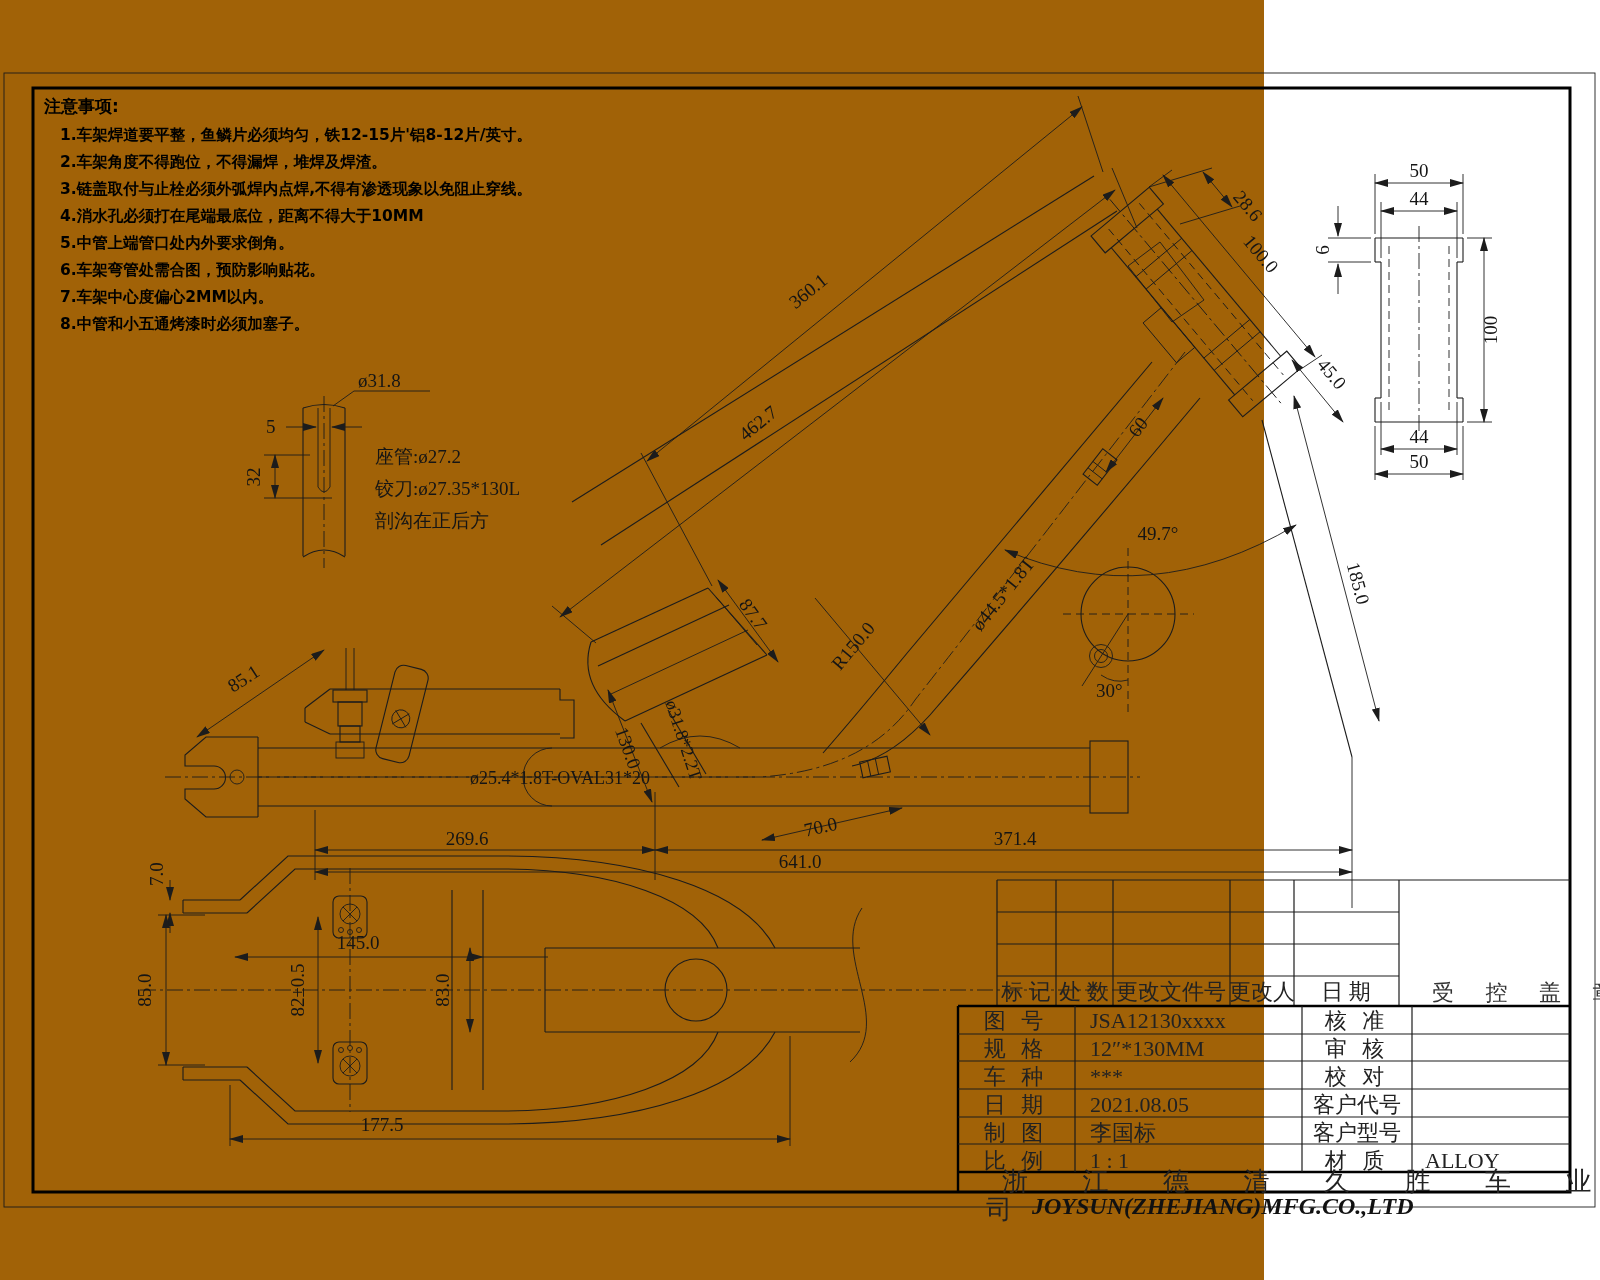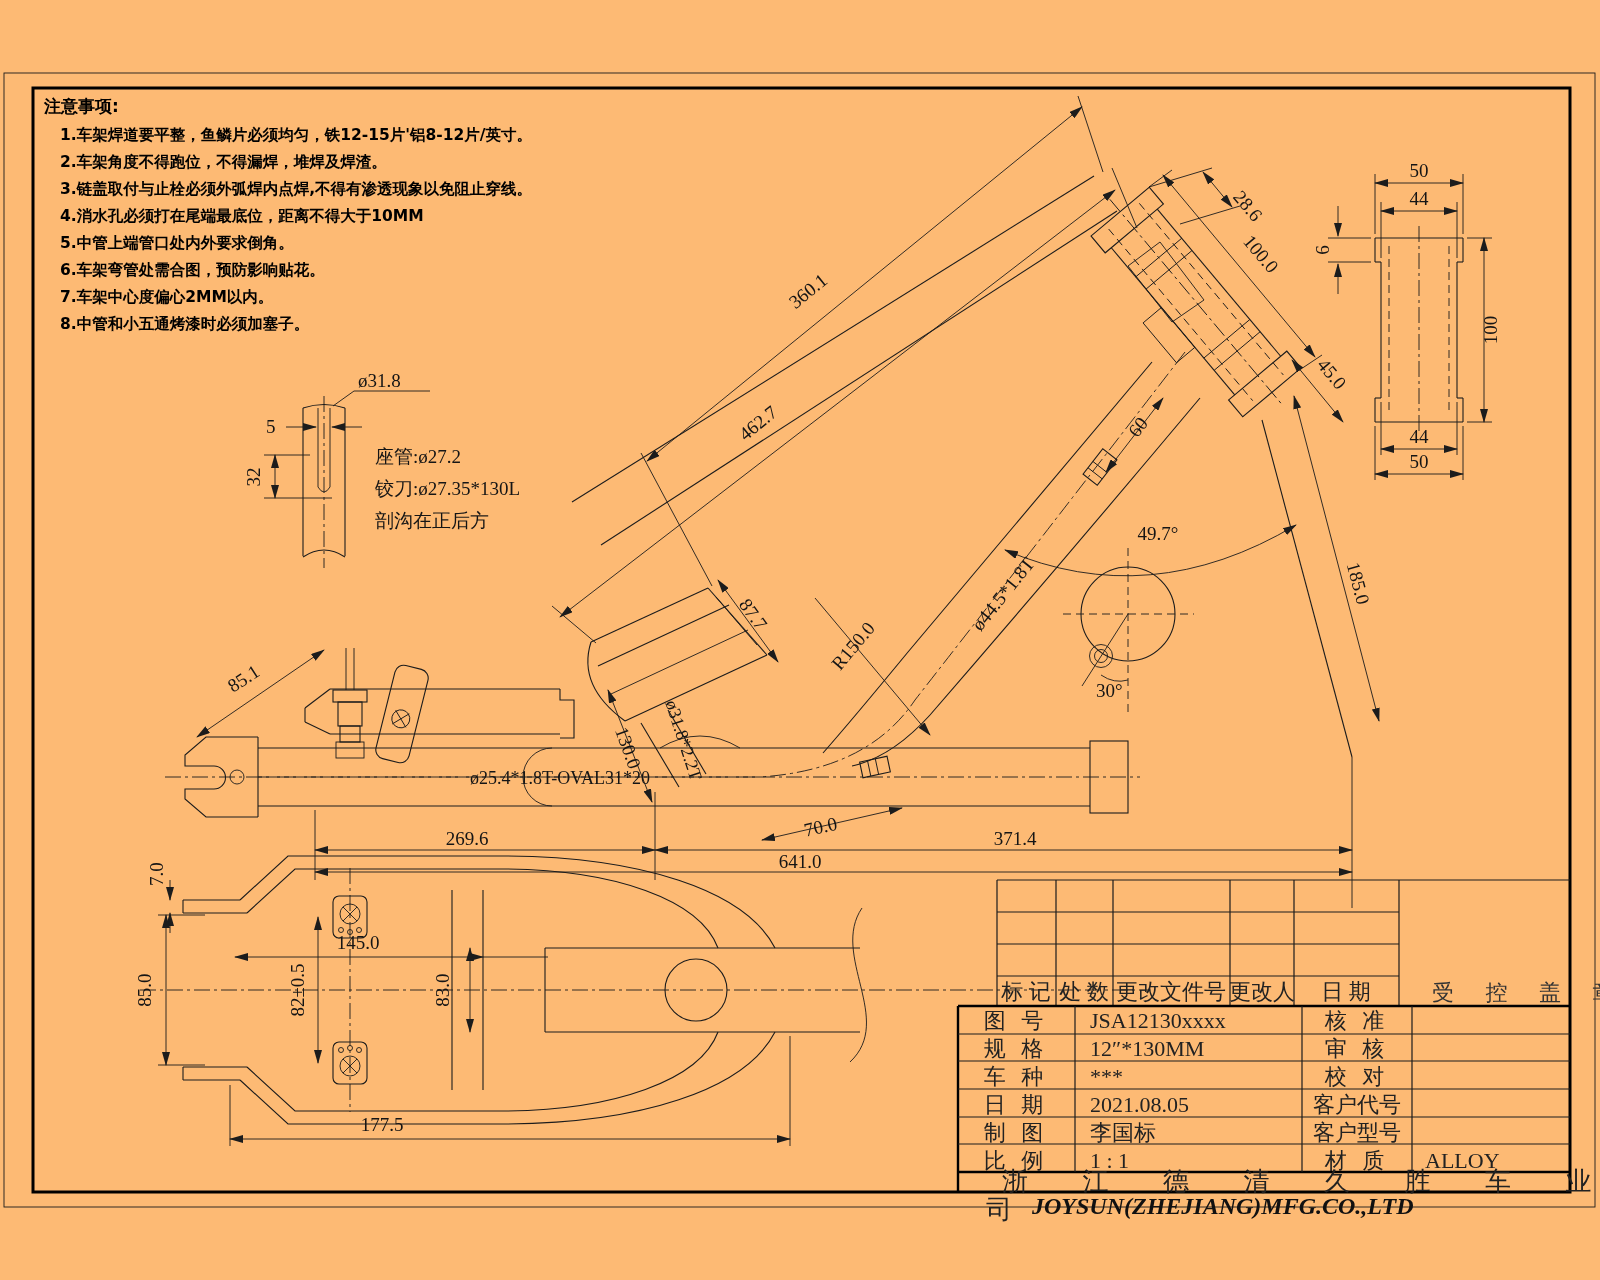--- a/index.html
+++ b/index.html
@@ -1,16 +1,16 @@
 <!DOCTYPE html>
 <html><head>
 <meta charset="utf-8">
 <style>
   html,body{margin:0;padding:0;background:#fff;}
-  #sheet{width:1600px;height:1280px;position:relative;background:#fdba74;}
+  #sheet{width:1264px;height:1280px;position:relative;background:#a16207;}
   svg{display:block;}
   
   .ln{stroke:#1c1c1c;stroke-width:1.2;fill:none;}
   .tn{stroke:#1c1c1c;stroke-width:0.9;fill:none;}
   .tk{stroke:#000;stroke-width:3;fill:none;}
   .md{stroke:#000;stroke-width:2.4;fill:none;}
   .g1{stroke:#1c1c1c;stroke-width:1.1;fill:none;}
   .cl{stroke:#1c1c1c;stroke-width:0.9;fill:none;stroke-dasharray:16 4 3 4;}
   .dsh{stroke:#1c1c1c;stroke-width:0.9;fill:none;stroke-dasharray:8 5;}
   .dim{stroke:#1c1c1c;stroke-width:0.9;fill:none;marker-start:url(#ar);marker-end:url(#ar);}

